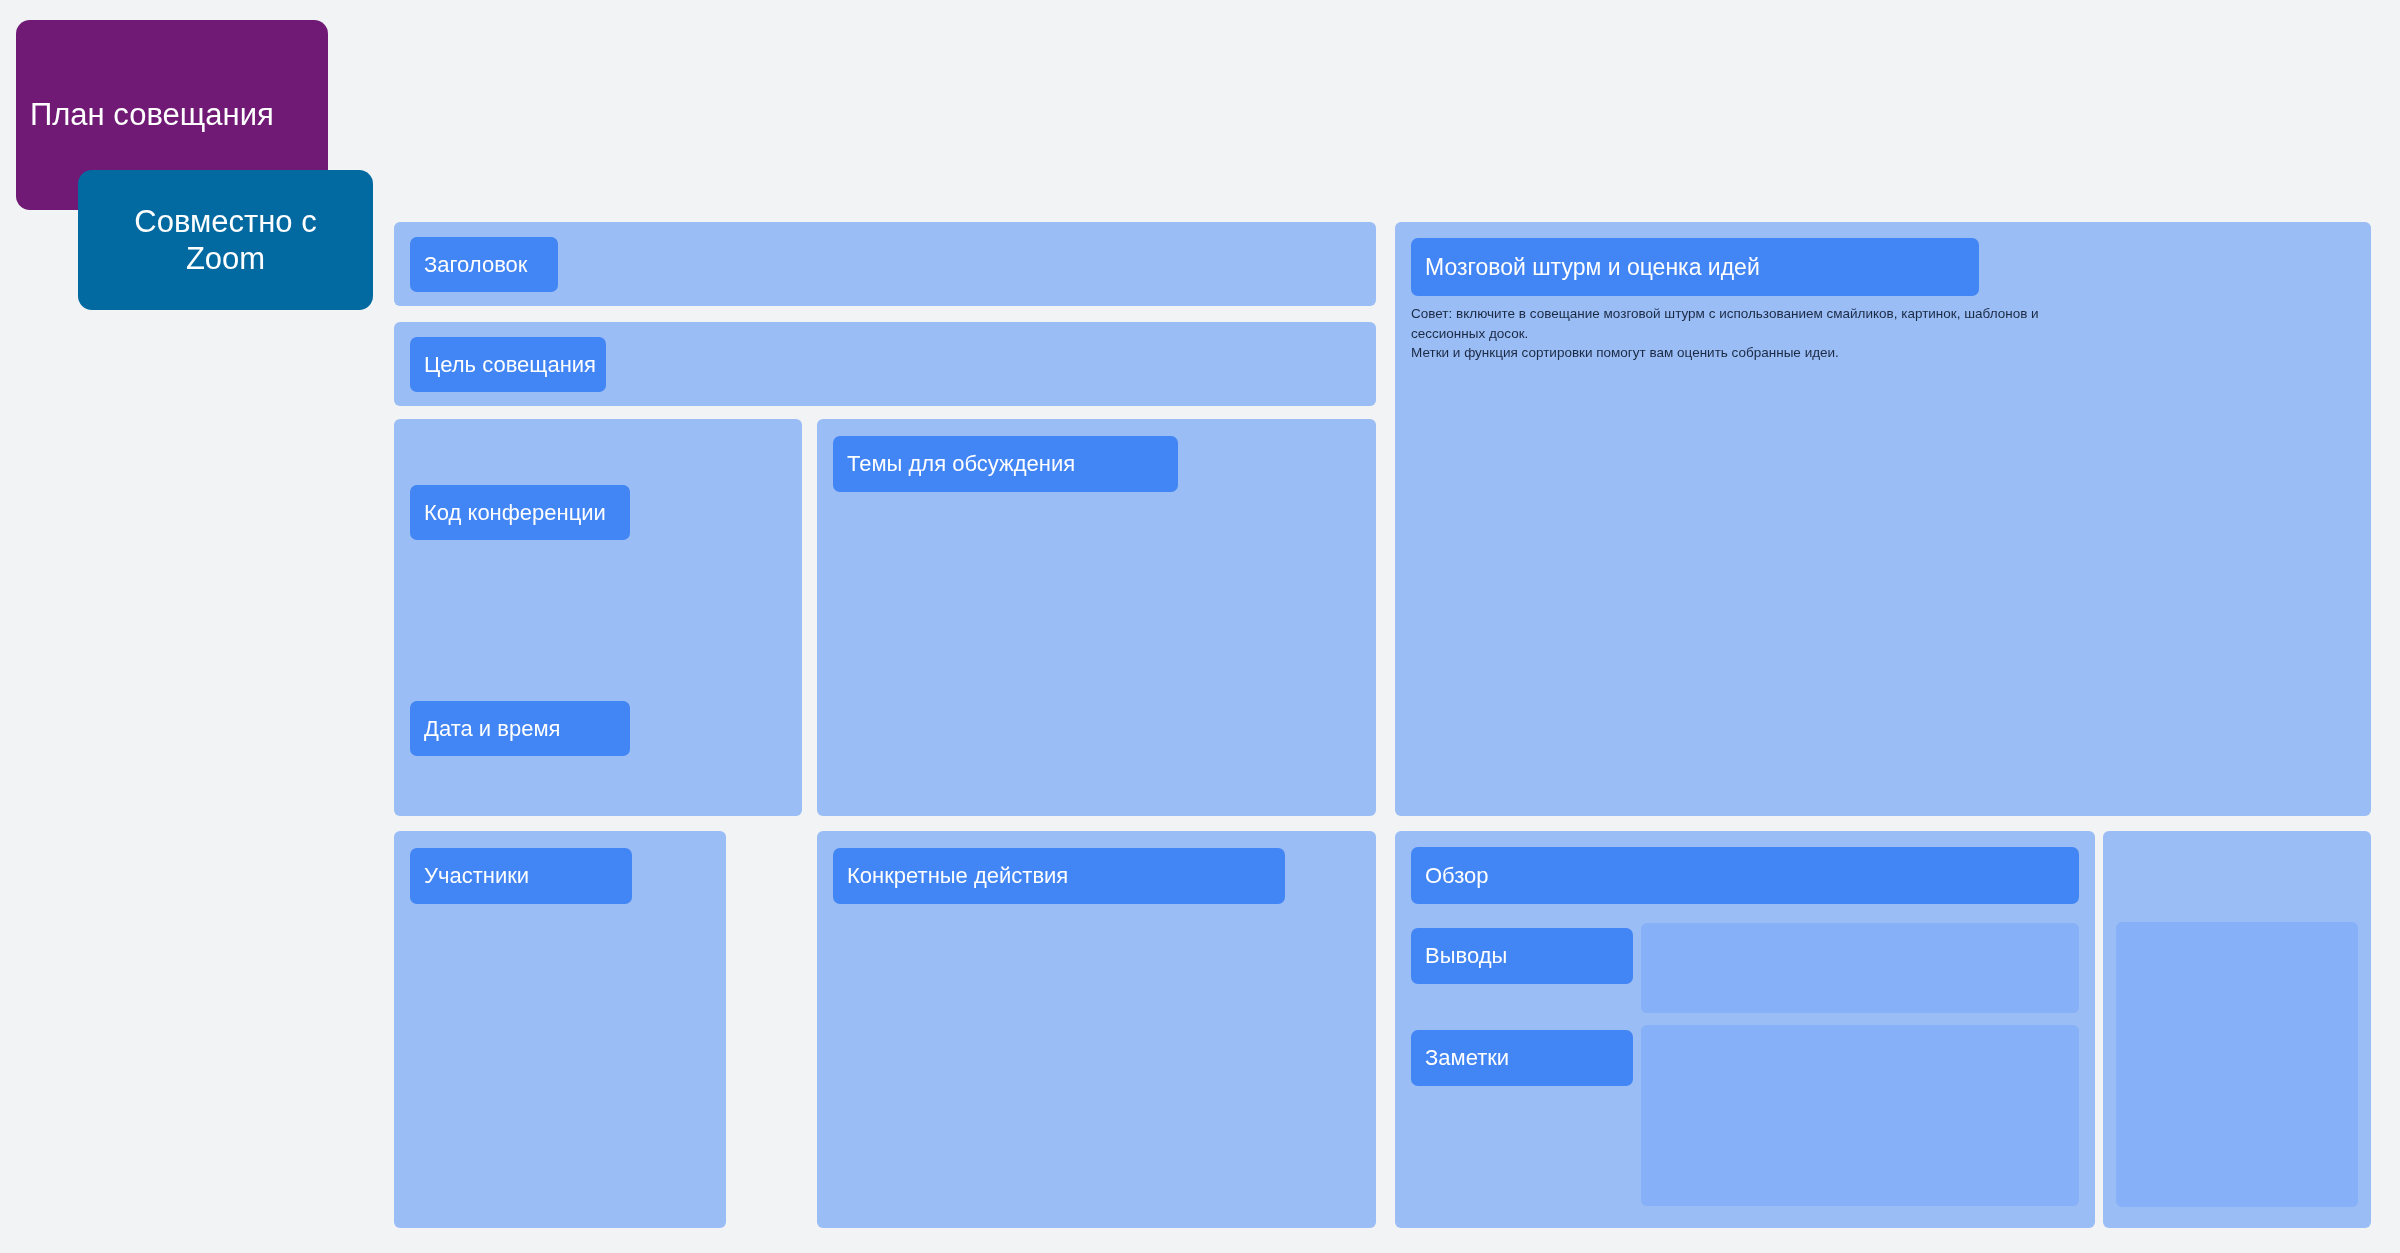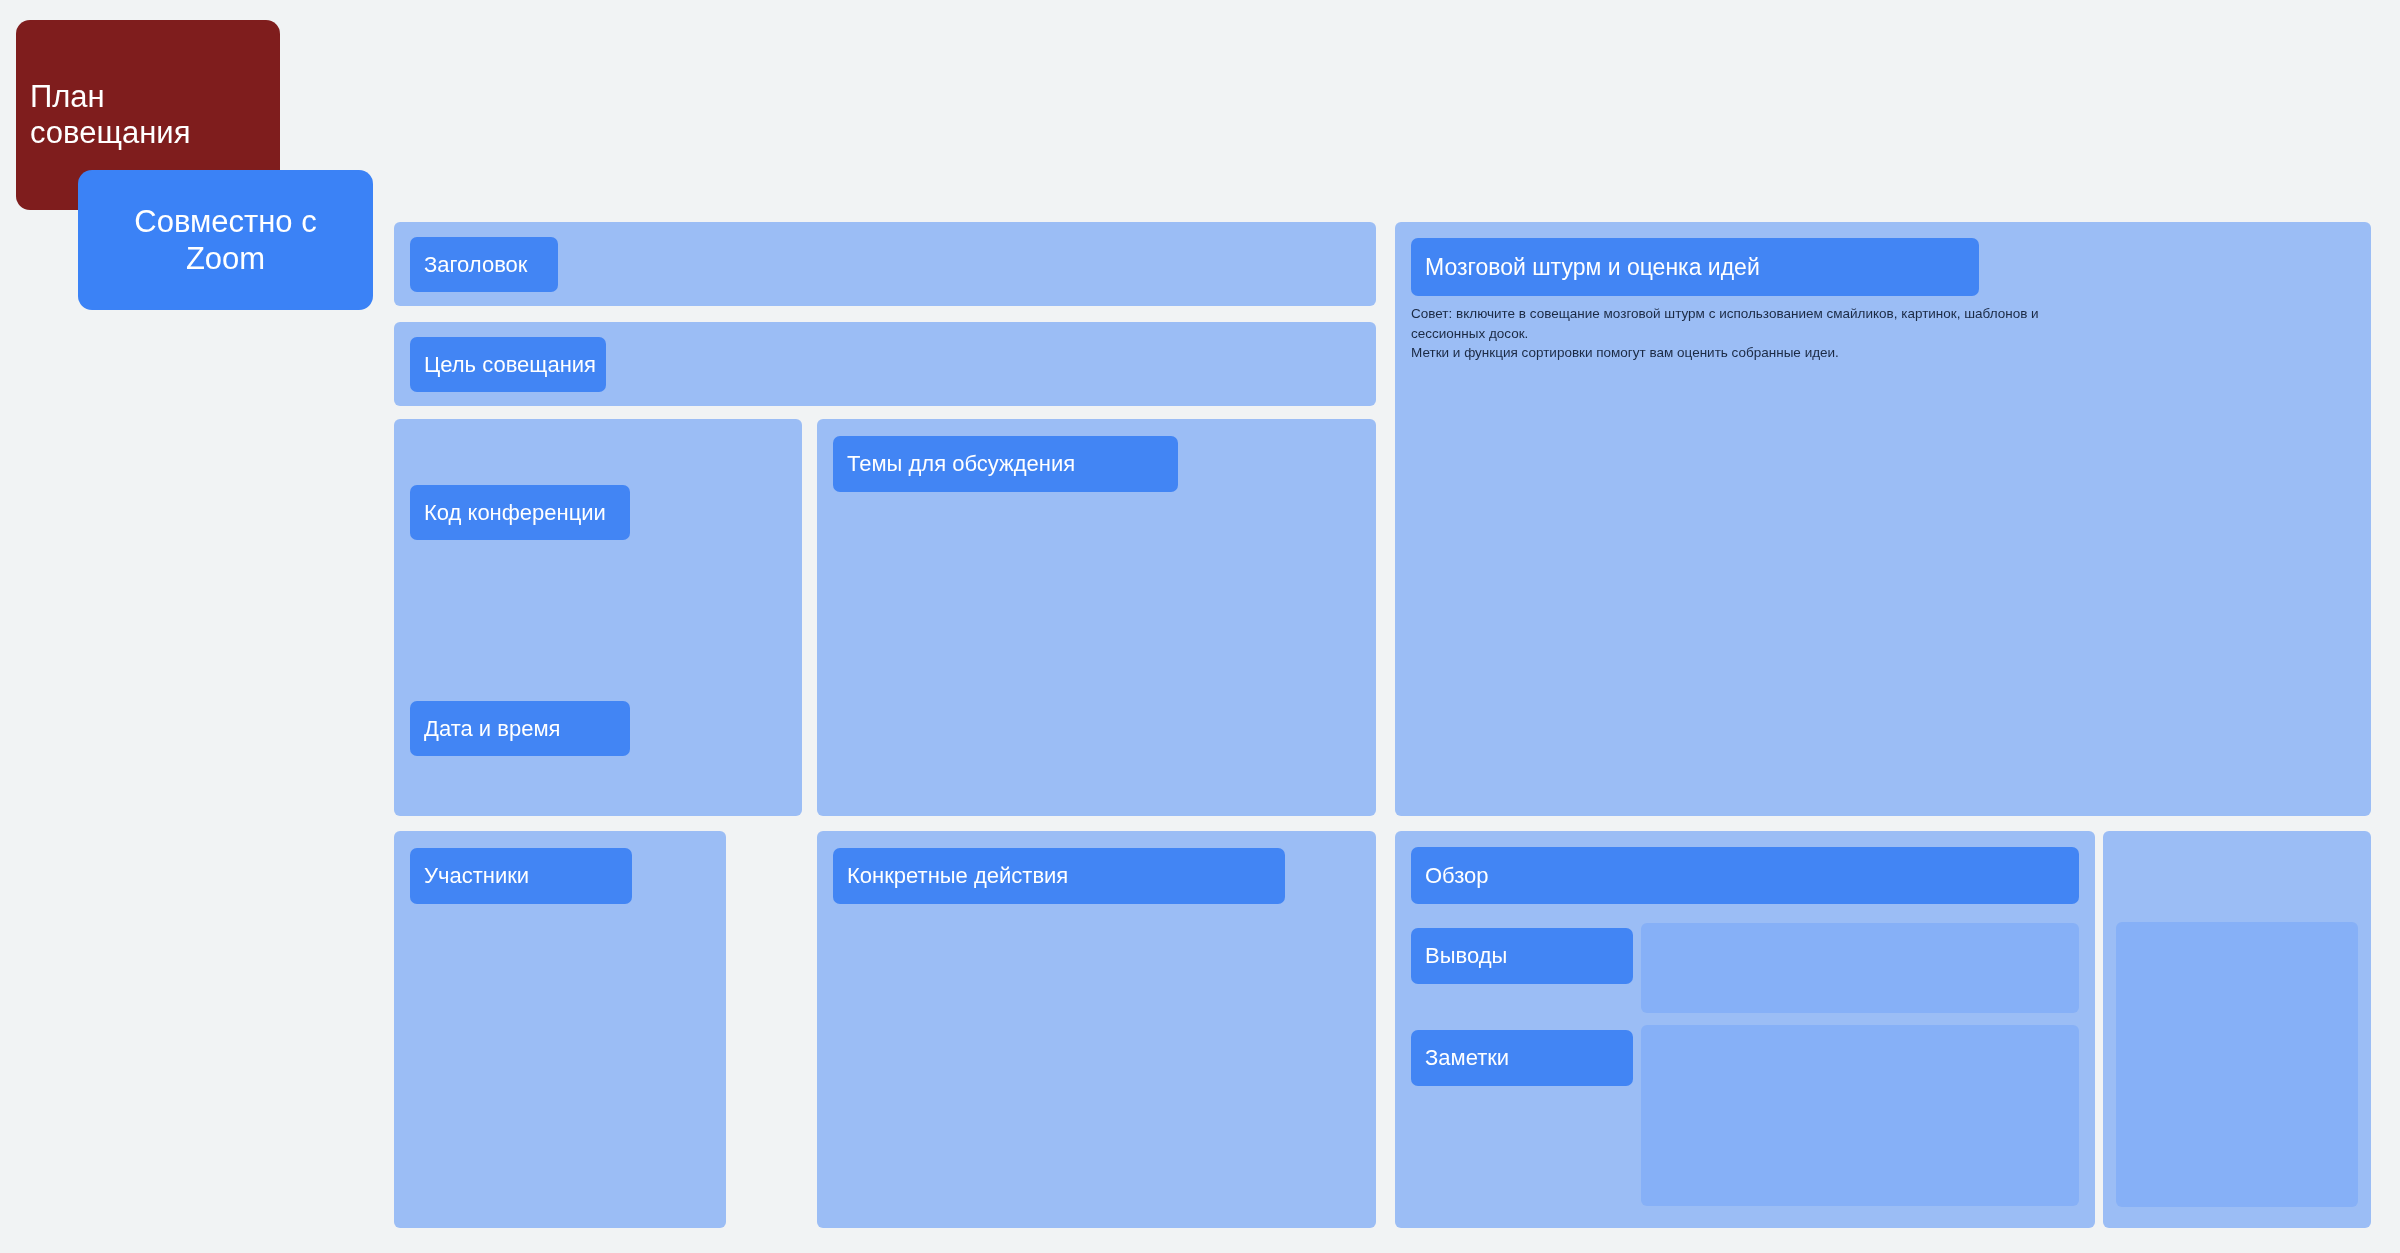--- a/index.html
+++ b/index.html
@@ -21,35 +21,35 @@
   .title-card {
     position: absolute;
     display: flex;
     align-items: center;
     box-sizing: border-box;
     color: #ffffff;
   }
   #card-plan {
     left: 16px;
     top: 20px;
-    width: 264px;
+    width: 312px;
     height: 190px;
-    background: #7f1d1d;
+    background: #701a75;
     border-radius: 14px 14px 0 14px;
     padding: 0 14px;
     font-size: 31px;
     line-height: 1.15;
     z-index: 2;
   }
   #card-zoom {
     left: 78px;
     top: 170px;
     width: 295px;
     height: 140px;
-    background: #3b82f6;
+    background: #0369a1;
     border-radius: 14px 14px 14px 14px;
     padding: 0 26px;
     font-size: 31px;
     line-height: 1.2;
     text-align: center;
     justify-content: center;
     z-index: 3;
   }
 
   

